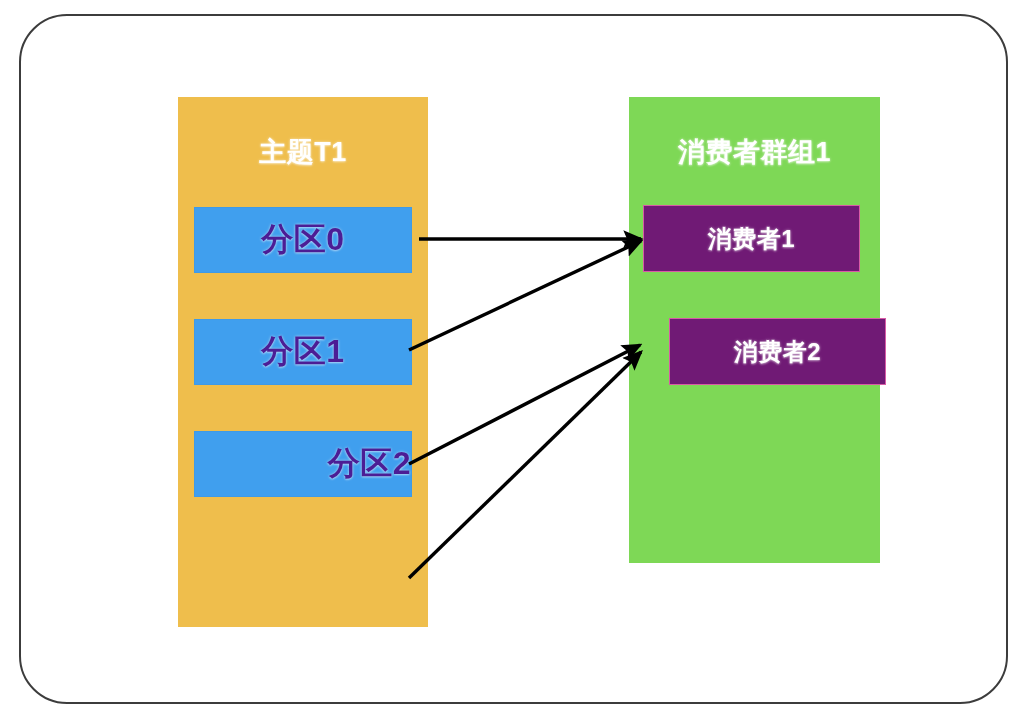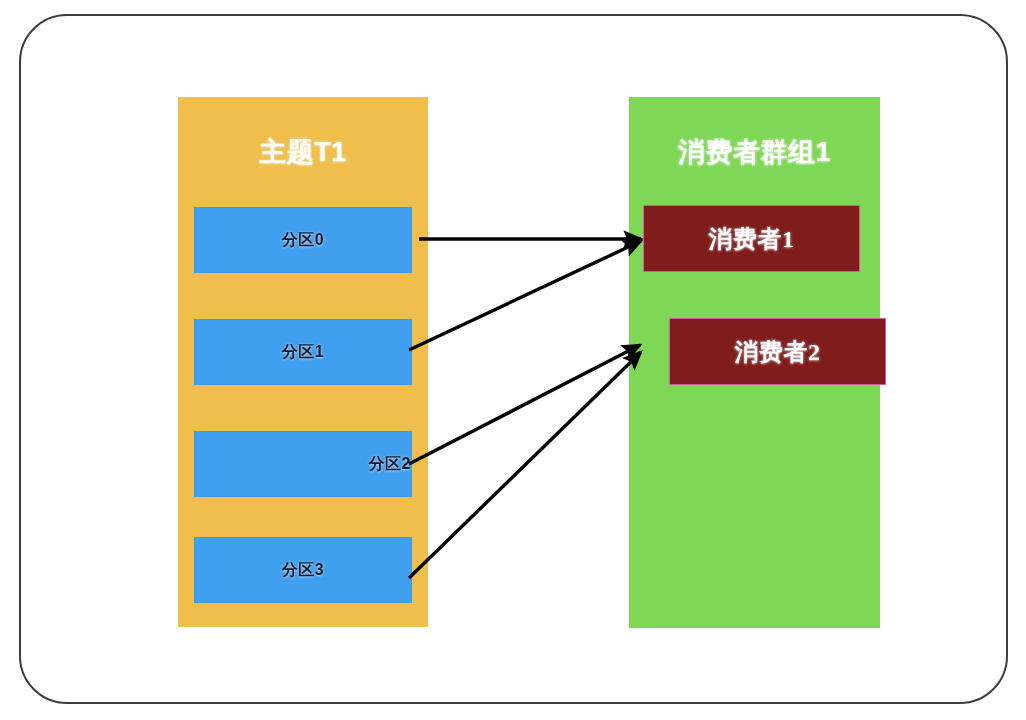--- a/index.html
+++ b/index.html
@@ -44,21 +44,21 @@
     background: #efbe4c;
     box-sizing: border-box;
   }
 
   
   .group-panel {
     position: absolute;
     left: 629px;
     top: 97px;
     width: 251px;
-    height: 531px;
+    height: 466px;
     background: #7ed856;
     box-sizing: border-box;
   }
 
   .panel-title {
     position: absolute;
     left: 0;
     right: 0;
     text-align: center;
     color: #ffffff;
@@ -80,43 +80,42 @@
     width: 218px;
     height: 66px;
     background: #409fee;
     box-sizing: border-box;
     border: 1px solid #3f9ae6;
     display: flex;
     align-items: center;
     justify-content: center;
   }
   .partition-box .box-label {
-    color: #0f172a;
+    color: #4c1d95;
     font-weight: bold;
-    font-size: 16px;
+    font-size: 32px;
     letter-spacing: 0.5px;
     text-shadow:
       0 0 3px rgba(255,255,255,0.5),
       0 1px 2px rgba(255,255,255,0.4);
     white-space: nowrap;
   }
 
   
   .consumer-box {
     position: absolute;
     left: 14px;
     width: 217px;
     height: 67px;
-    background: #7f1d1d;
+    background: #701a75;
     box-sizing: border-box;
     border: 1px solid #d85ba6;
     display: flex;
     align-items: center;
     justify-content: center;
-    font-family: Liberation Serif, serif;
   }
   .consumer-box .box-label {
     color: #ffffff;
     font-weight: bold;
     font-size: 24px;
     letter-spacing: 0.5px;
     text-shadow:
       0 0 3px rgba(255,255,255,0.5),
       0 1px 2px rgba(255,255,255,0.4);
     white-space: nowrap;
@@ -147,23 +146,20 @@
     </div>
 
     <div class="partition-box" style="top:222px;">
       <span class="box-label">分区1</span>
     </div>
 
     <div class="partition-box" style="top:334px;justify-content:flex-end;">
       <span class="box-label">分区2</span>
     </div>
 
-    <div class="partition-box" style="top:440px;">
-      <span class="box-label">分区3</span>
-    </div>
   </div>
 
   <div class="group-panel">
     <div class="panel-title">消费者群组1</div>
 
     <div class="consumer-box" style="top:108px;">
       <span class="box-label">消费者1</span>
     </div>
 
     <div class="consumer-box" style="top:221px;margin-left:26px;">

